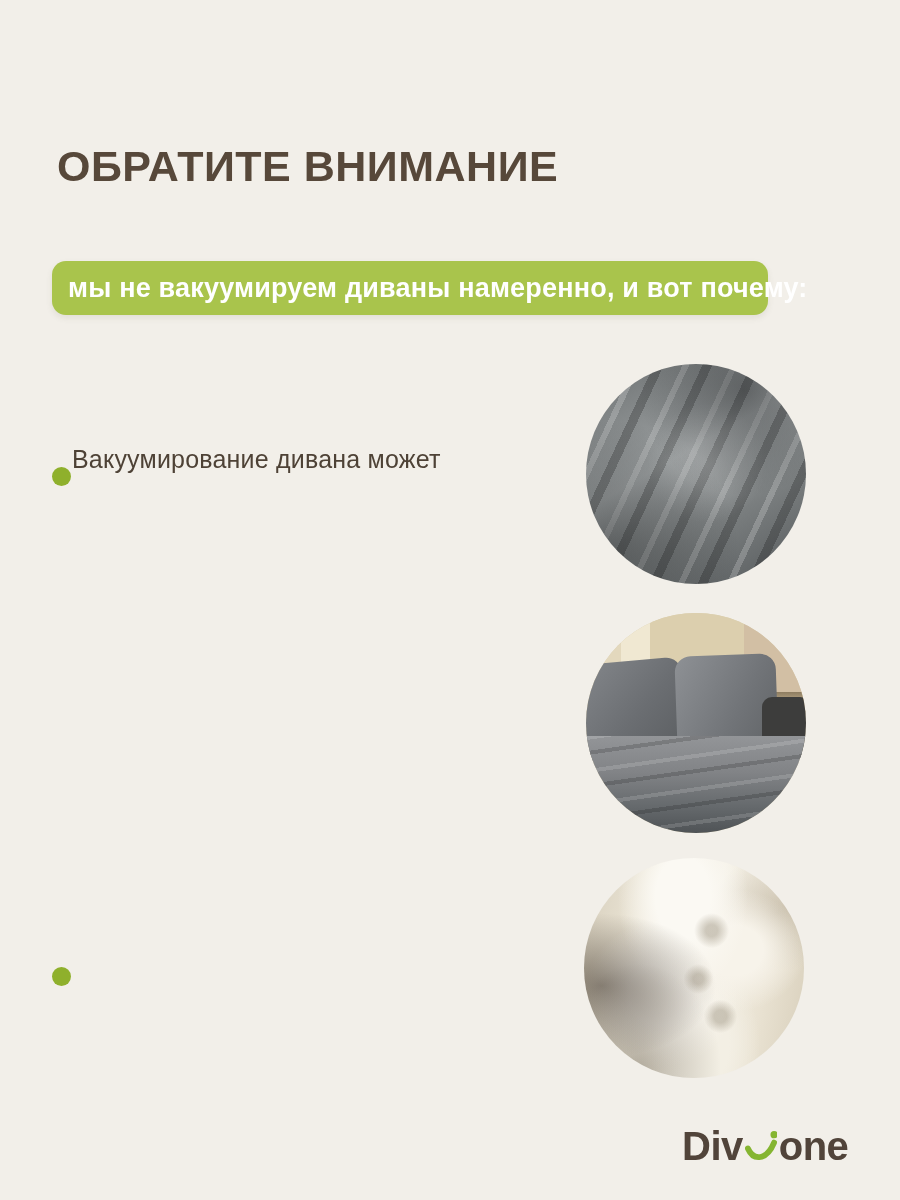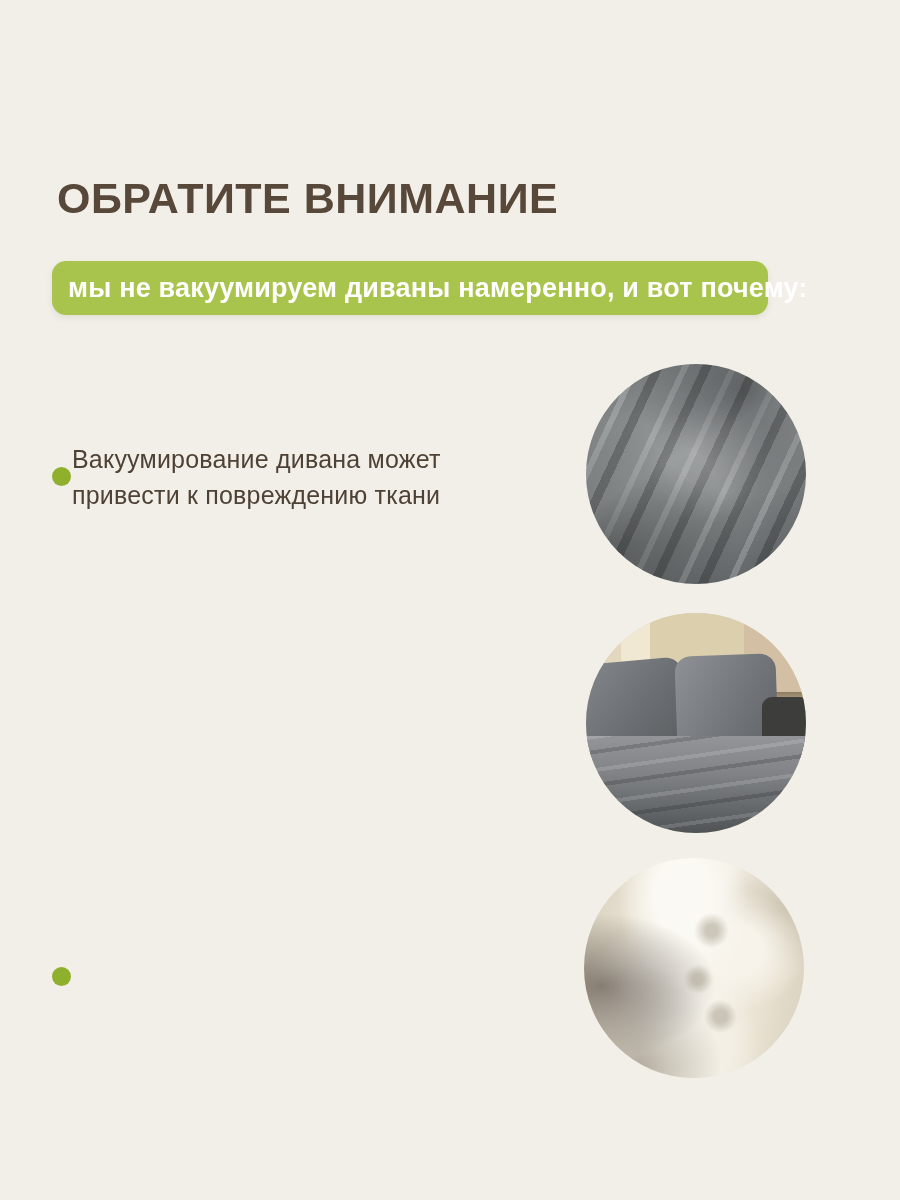--- a/index.html
+++ b/index.html
@@ -7,21 +7,21 @@
     position:relative;width:900px;height:1200px;margin:0 auto;
     background:#f2efe9;overflow:hidden;
     font-family:"Liberation Sans","DejaVu Sans",sans-serif;
   }
   
   .heading{
     position:absolute;left:57px;top:142px;margin:0;
     font-size:43px;line-height:49px;font-weight:700;
     color:#57483a;letter-spacing:.5px;
   }
-  .heading span{display:block;margin-top:32px;}
+  .heading span{display:block;}
   
   .banner{
     position:absolute;left:52px;top:261px;width:716px;height:54px;
     background:#a9c44c;border-radius:14px;
     display:flex;align-items:center;box-sizing:border-box;padding:0 16px;
     box-shadow:0 3px 6px rgba(90,90,60,.10);
   }
   .banner span{
     font-size:27px;font-weight:600;color:#ffffff;letter-spacing:.2px;white-space:nowrap;
   }
@@ -118,21 +118,20 @@
   </h1>
 
   <div class="banner">
     <span>мы не вакуумируем диваны намеренно, и вот почему:</span>
   </div>
 
   <div class="bullet bullet-1">
     <div class="dot"></div>
     <p class="text">
       <span>Вакуумирование дивана может</span>
-      <span>привести к повреждению ткани</span>
     </p>
   </div>
 
 
   <div class="bullet bullet-3">
     <div class="dot"></div>
     <p class="text">
     </p>
   </div>
 
@@ -142,14 +141,22 @@
     <div class="wall"></div>
     <div class="shelf"></div>
     <div class="cushion-left"></div>
     <div class="cushion-right"></div>
     <div class="arm-dark"></div>
     <div class="seat"></div>
   </div>
 
   <div class="photo photo-3"></div>
 
+  <div class="logo">
+    <span class="word">Div</span>
+    <svg width="32" height="36" viewBox="0 0 44 48">
+      <path d="M4 26 C 12 44, 30 42, 40 18" fill="none" stroke="#85b531" stroke-width="8" stroke-linecap="round"></path>
+      <circle cx="40" cy="7" r="5" fill="#85b531"></circle>
+    </svg>
+    <span class="word">one</span>
+  </div>
 
 </div>
 
 </body></html>

